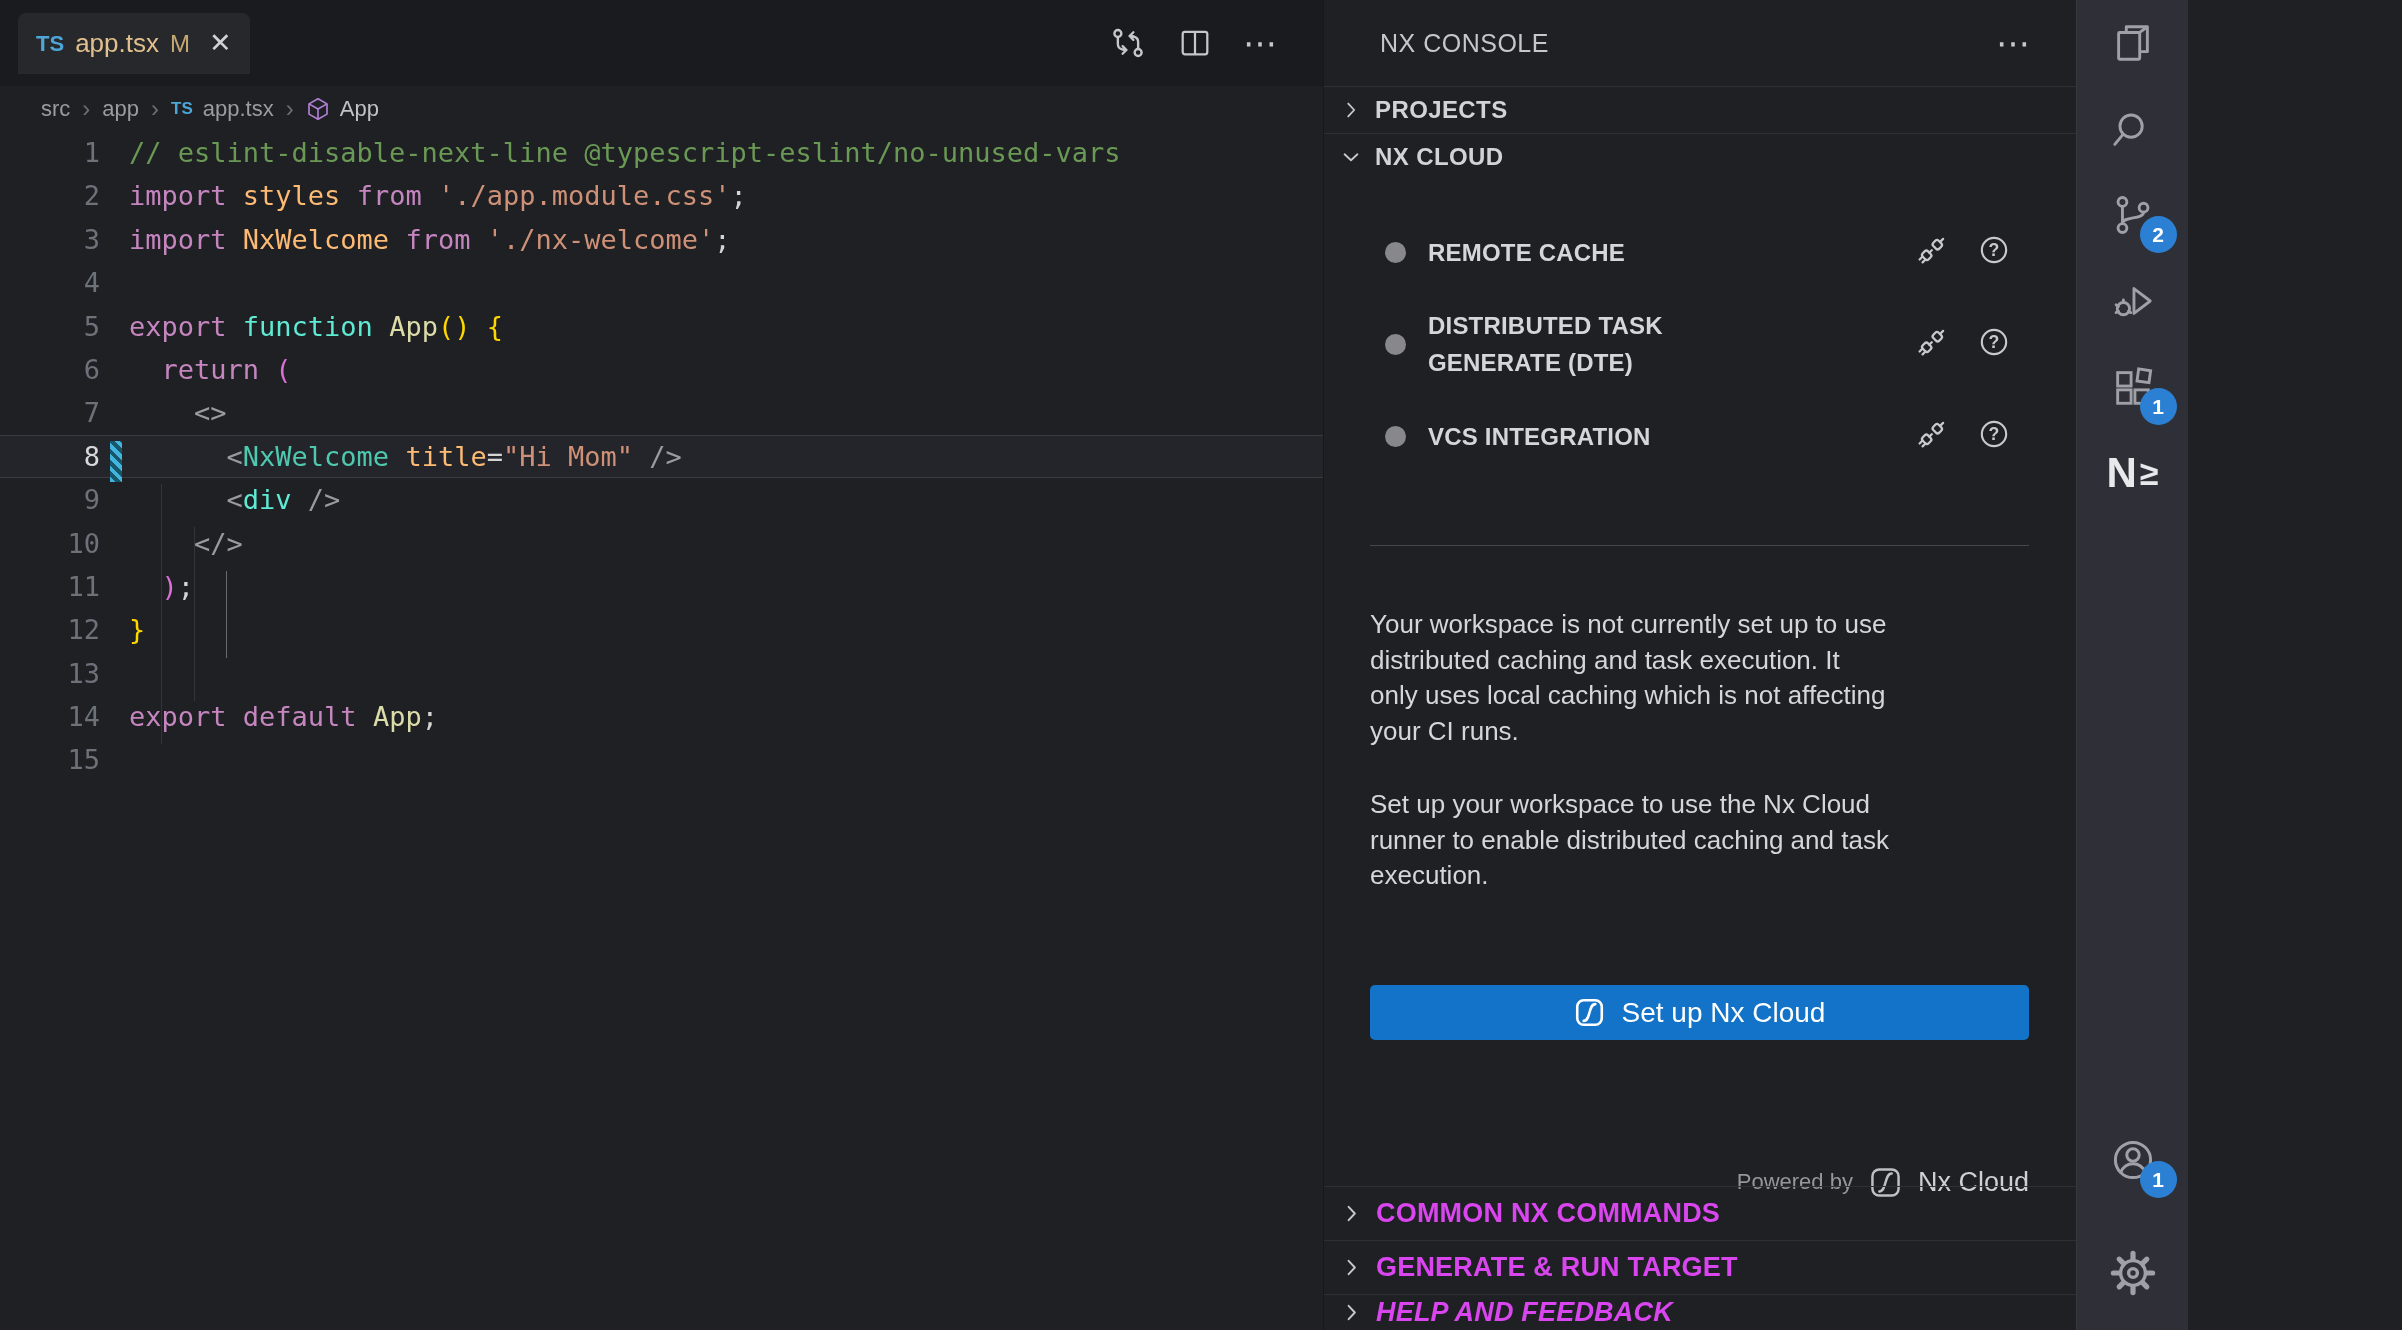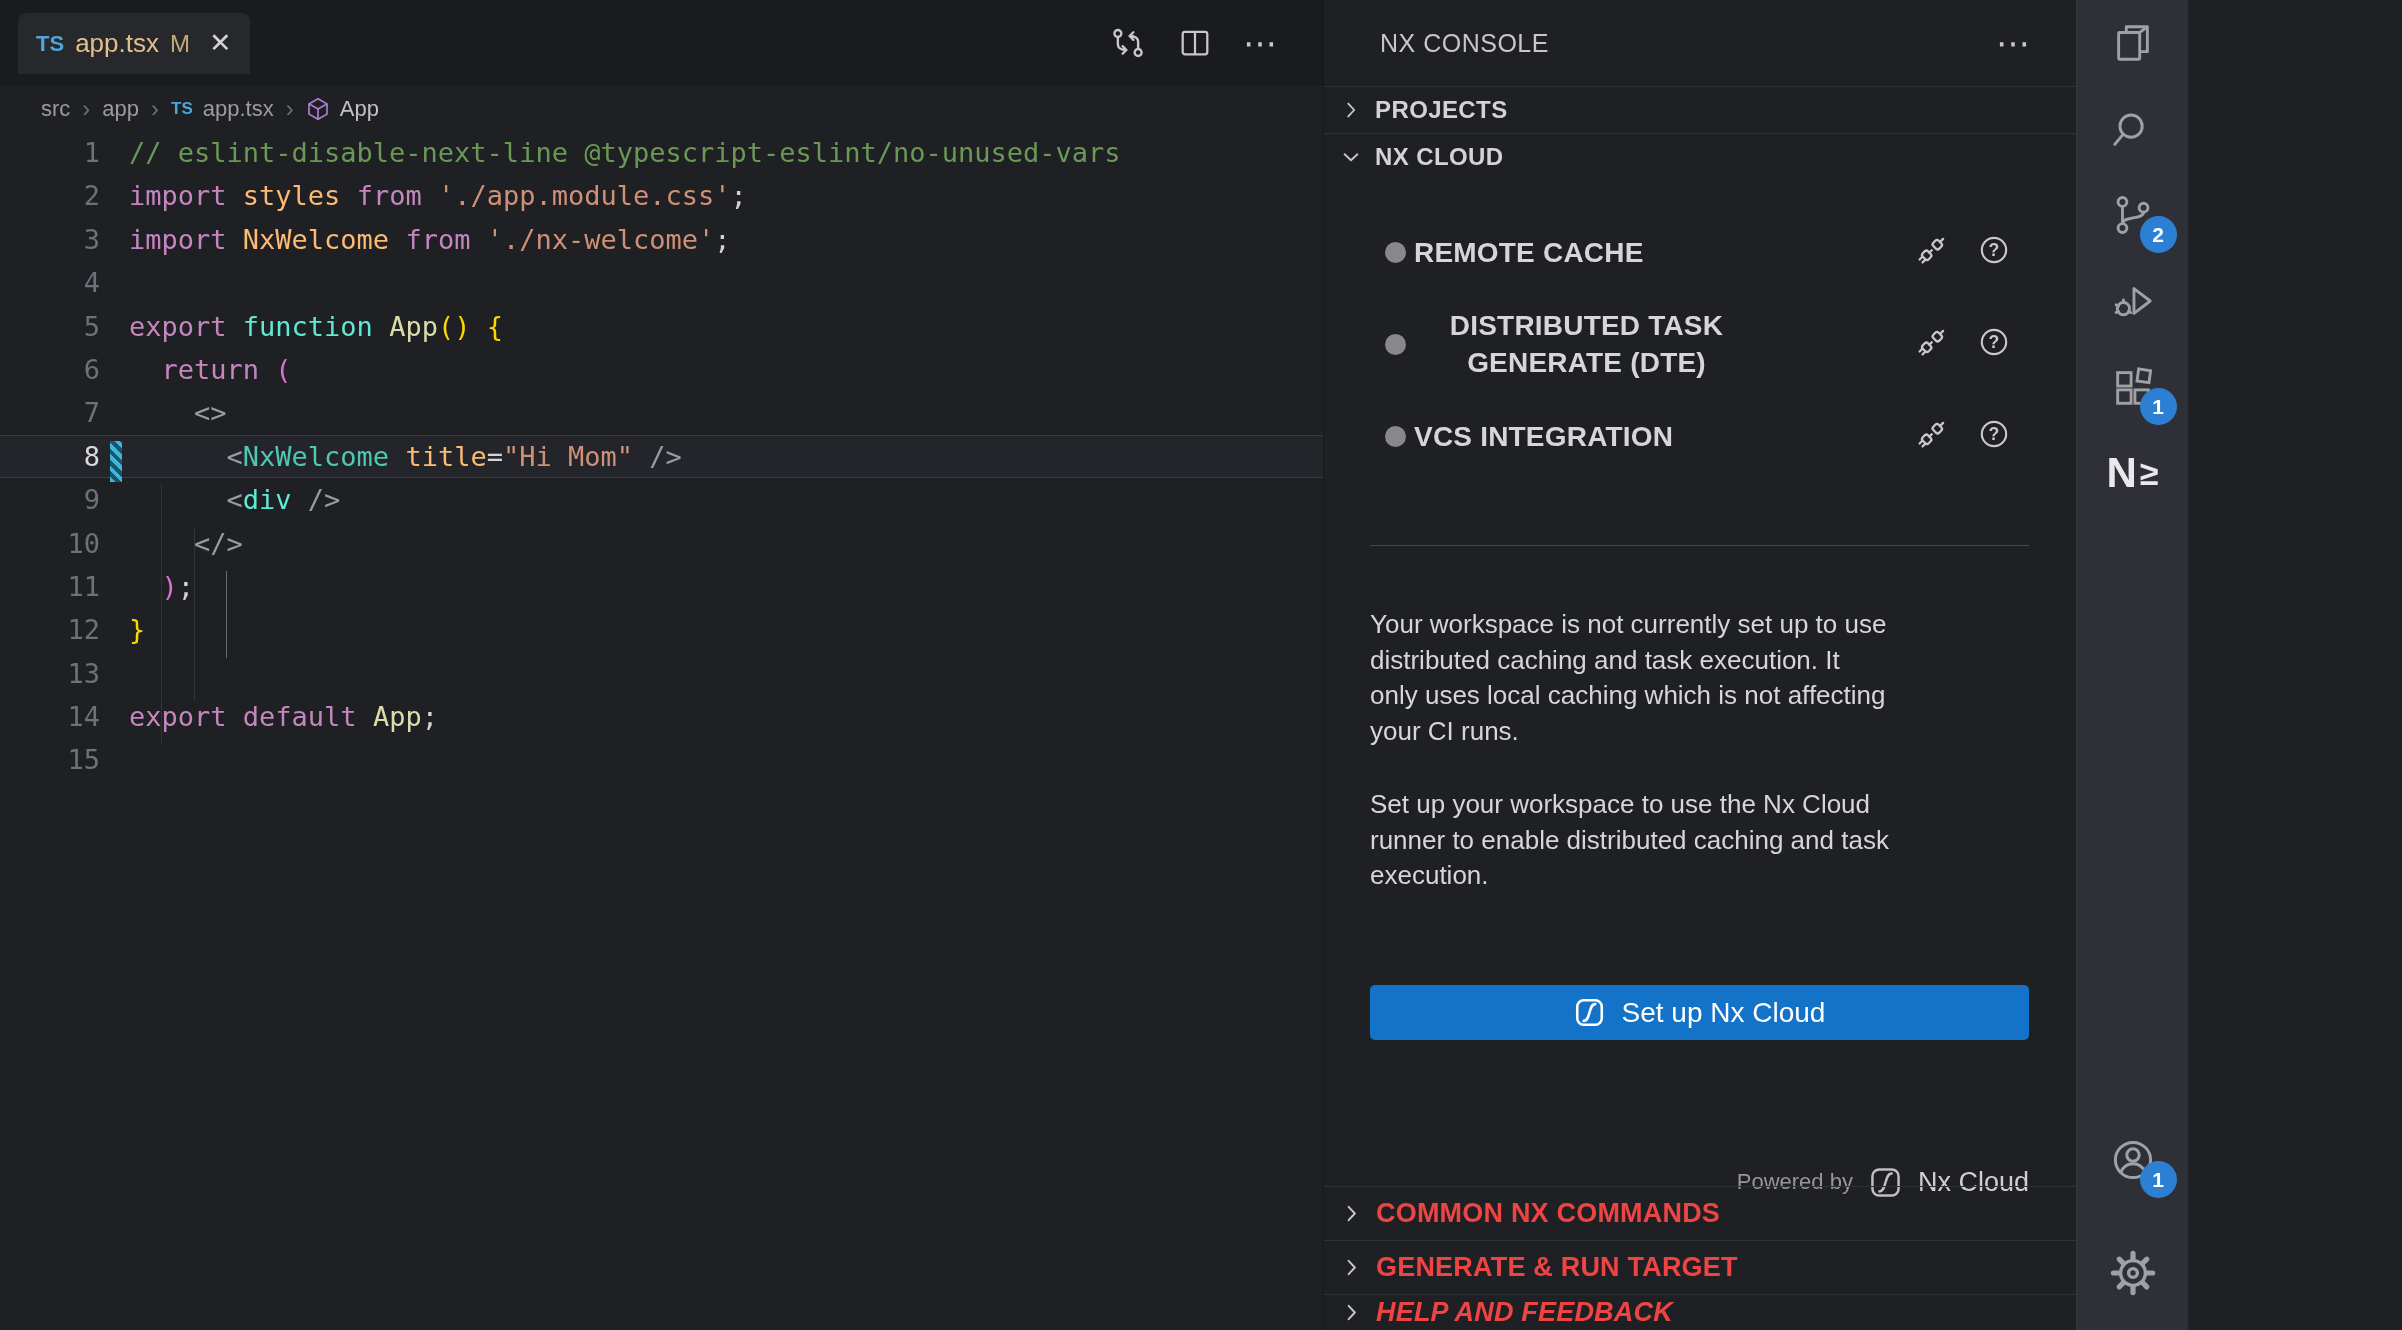--- a/index.html
+++ b/index.html
@@ -54,38 +54,38 @@
   .panel-header { height:86px; display:flex; align-items:center; padding:0 44px 0 56px; }
   .panel-title { font-size:25px; color:#c6c6cb; letter-spacing:.5px; }
   .panel-header .dots { margin-left:auto; }
   .sec { height:47px; border-top:1px solid #2f3036; display:flex; align-items:center; padding-left:16px; gap:13px; }
   .sec-label { font-weight:bold; font-size:24px; color:#d2d2d7; letter-spacing:.4px; }
   .chev { color:#c8c8cc; display:flex; }
 
   .features { position:absolute; top:183px; left:0; right:0; padding-top:38px; }
   .feat { display:flex; align-items:center; margin:0 65px 24px 61px; min-height:62px; }
   .bullet { width:21px; height:21px; border-radius:50%; background:#87878c; flex:none; }
-  .feat-label { margin-left:8px; font-weight:bold; font-size:28px; line-height:37px; color:#d6d6da; max-width:345px; letter-spacing:.2px;text-align:center; }
+  .feat-label { margin-left:22px; font-weight:bold; font-size:24px; line-height:37px; color:#d6d6da; max-width:345px; letter-spacing:.2px; }
   .feat-icons { margin-left:auto; display:flex; align-items:center; gap:27px; color:#c9c9cd; }
 
   .divider { position:absolute; top:545px; left:46px; right:47px; height:1px; background:#45464b; }
   .para { position:absolute; left:46px; width:676px; font-size:26px; line-height:35.5px; color:#d6d6da; white-space:pre-line; }
   .para1 { top:607px; } .para2 { top:787px; }
 
   .setup-btn { position:absolute; top:985px; left:46px; right:47px; height:55px; background:#1273c8;
     border:none; border-radius:5px; color:#fff; font-size:28px; font-family:inherit;
     display:flex; align-items:center; justify-content:center; gap:17px; cursor:pointer; }
   .powered { position:absolute; top:1160px; right:47px; height:44px; display:flex; align-items:center; gap:16px; }
   .powered-label { font-size:22px; color:#96969b; }
   .powered-brand { font-size:27px; color:#cfcfd4; }
 
   .bottom-secs { position:absolute; left:0; right:0; bottom:0; }
   .bsec { height:54px; border-top:1px solid #2f3036; display:flex; align-items:center; padding-left:16px; gap:13px; }
   .bsec:last-child { height:36px;font-style:italic; }
-  .bsec-label { font-weight:bold; font-size:27px; color:#ef4444; letter-spacing:.2px; }
+  .bsec-label { font-weight:bold; font-size:27px; color:#d946ef; letter-spacing:.2px; }
 
   
   .activitybar { width:112px; height:100%; background:#2f3037; flex:none; display:flex; flex-direction:column;
     align-items:center; border-left:1px solid rgba(255,255,255,.04); }
   .ab-item { position:relative; width:112px; height:86px; display:flex; align-items:center; justify-content:center;
     color:#a0a1a8; cursor:pointer; }
   .ab-item.active { color:#e9e9ec; }
   .ab-badge { position:absolute; right:12px; bottom:5px; min-width:37px; height:37px; border-radius:19px;
     background:#2b80d4; color:#fff; font-size:21px; font-weight:bold; display:flex; align-items:center;
     justify-content:center; padding:0 6px; }

